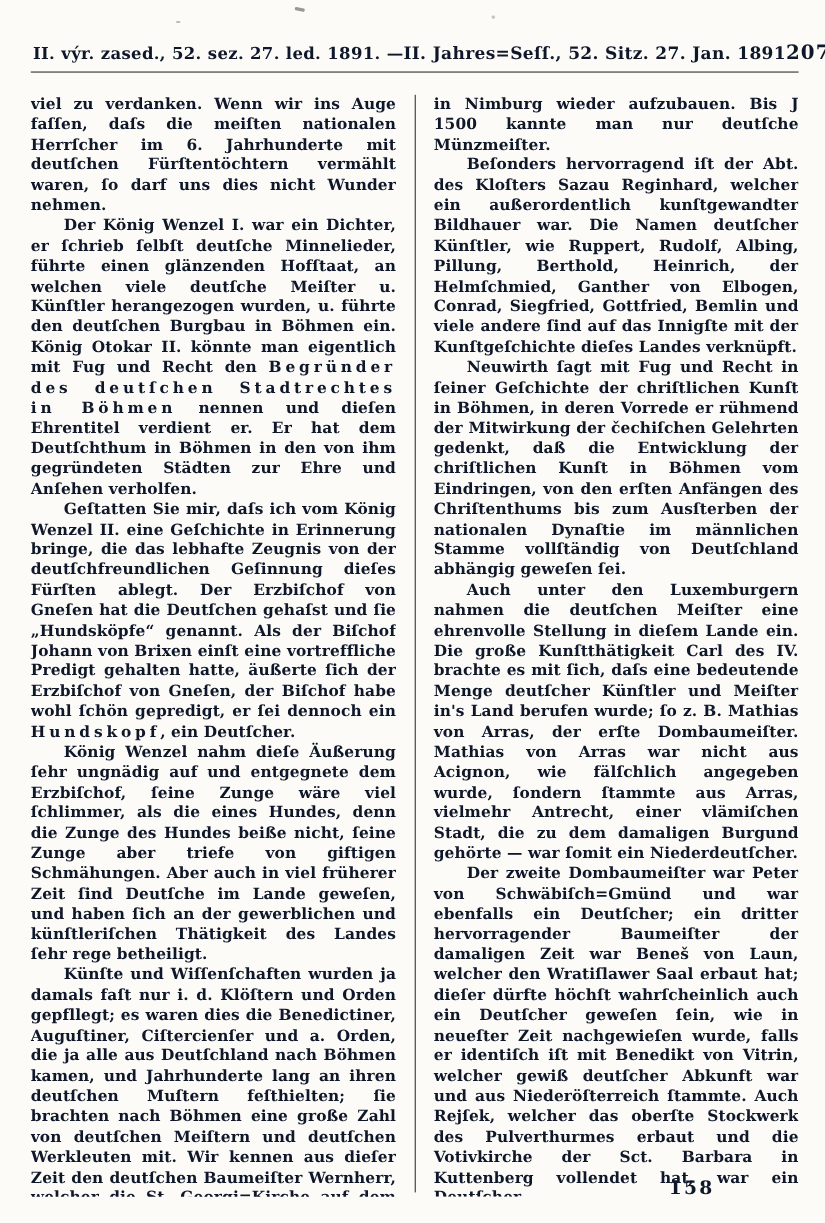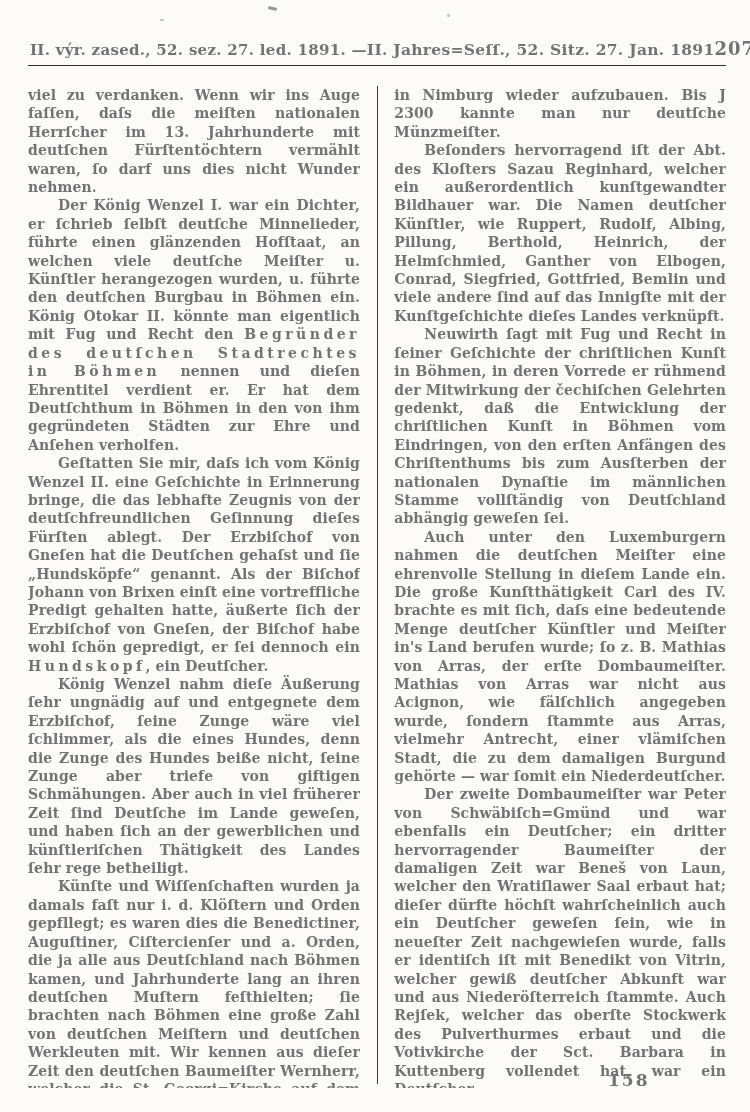--- a/index.html
+++ b/index.html
@@ -6,21 +6,21 @@
   body {
     width:750px; height:1112px;
     background:#e9e7e2;
     font-family:"DejaVu Serif", serif;
   }
   .page {
     position:relative;
     width:750px; height:1112px;
     background:#fcfbf7;
     overflow:hidden;
-    color:#737373;
+    color:#0f172a;
   }
   
   .speck { position:absolute; background:#4a463f; border-radius:1px; }
   .speck.s1 { left:268px; top:7px;  width:9px; height:3px; transform:rotate(12deg); opacity:.55;}
   .speck.s2 { left:160px; top:19px; width:4px; height:2px; opacity:.35;}
   .speck.s3 { left:447px; top:14px; width:3px; height:3px; opacity:.3;}
 
   .header {
     position:absolute; left:30px; right:24px; top:38px;
     display:flex; align-items:baseline; justify-content:space-between;
@@ -78,32 +78,32 @@
   <div class="header">
     <span class="cz">II. výr. zased., 52. sez. 27. led. 1891. —</span>
     <span class="de">II. Jahres=Seſſ., 52. Sitz. 27. Jan. 1891</span>
     <span class="pgnum">2075</span>
   </div>
   <div class="head-rule"></div>
 
   <div class="columns">
 
     <div class="col left">
-      <p class="para noindent"><span>viel zu verdanken. Wenn wir ins Auge faſſen, daſs die meiſten nationalen Herrſcher im 13. Jahrhunderte mit deutſchen Fürſtentöchtern vermählt waren, ſo darf uns dies nicht Wunder nehmen.</span></p>
+      <p class="para noindent"><span>viel zu verdanken. Wenn wir ins Auge faſſen, daſs die meiſten nationalen Herrſcher im 6. Jahrhunderte mit deutſchen Fürſtentöchtern vermählt waren, ſo darf uns dies nicht Wunder nehmen.</span></p>
       <p class="para"><span>Der König Wenzel I. war ein Dichter, er ſchrieb ſelbſt deutſche Minnelieder, führte einen glänzenden Hofſtaat, an welchen viele deutſche Meiſter u. Künſtler herangezogen wurden, u. führte den deutſchen Burgbau in Böhmen ein. König Otokar II. könnte man eigentlich mit Fug und Recht den </span><span class="sperr">Begründer des deutſchen Stadtrechtes in Böhmen</span><span> nennen und dieſen Ehrentitel verdient er. Er hat dem Deutſchthum in Böhmen in den von ihm gegründeten Städten zur Ehre und Anſehen verholfen.</span></p>
       <p class="para"><span>Geſtatten Sie mir, daſs ich vom König Wenzel II. eine Geſchichte in Erinnerung bringe, die das lebhafte Zeugnis von der deutſchfreundlichen Geſinnung dieſes Fürſten ablegt. Der Erzbiſchof von Gneſen hat die Deutſchen gehaſst und ſie „Hundsköpfe“ genannt. Als der Biſchof Johann von Brixen einſt eine vortreffliche Predigt gehalten hatte, äußerte ſich der Erzbiſchof von Gneſen, der Biſchof habe wohl ſchön gepredigt, er ſei dennoch ein </span><span class="sperr">Hundskopf</span><span>, ein Deutſcher.</span></p>
       <p class="para"><span>König Wenzel nahm dieſe Äußerung ſehr ungnädig auf und entgegnete dem Erzbiſchof, ſeine Zunge wäre viel ſchlimmer, als die eines Hundes, denn die Zunge des Hundes beiße nicht, ſeine Zunge aber triefe von giftigen Schmähungen. Aber auch in viel früherer Zeit ſind Deutſche im Lande geweſen, und haben ſich an der gewerblichen und künſtleriſchen Thätigkeit des Landes ſehr rege betheiligt.</span></p>
       <p class="para"><span>Künſte und Wiſſenſchaften wurden ja damals faſt nur i. d. Klöſtern und Orden gepfllegt; es waren dies die Benedictiner, Auguſtiner, Ciſtercienſer und a. Orden, die ja alle aus Deutſchland nach Böhmen kamen, und Jahrhunderte lang an ihren deutſchen Muſtern feſthielten; ſie brachten nach Böhmen eine große Zahl von deutſchen Meiſtern und deutſchen Werkleuten mit. Wir kennen aus dieſer Zeit den deutſchen Baumeiſter Wernherr, welcher die St. Georgi=Kirche auf dem Hradſchin erbaut hat, den Abt Friedrich aus dem Kloſter Saar welches zu Kuttenberg gehörte, den Laienarchitekten Eckward, den Kloſter=Baumeiſter Leopold, den Wiener Meiſter Heinrich, einen berühmten Helmſchmied, den beſonders König Wenzel I. außerordentlich rühmte.</span></p>
 
     </div>
 
     <div class="divider"></div>
 
     <div class="col right">
-      <p class="para noindent"><span>in Nimburg wieder aufzubauen. Bis J 2300 kannte man nur deutſche Münzmeiſter.</span></p>
+      <p class="para noindent"><span>in Nimburg wieder aufzubauen. Bis J 1500 kannte man nur deutſche Münzmeiſter.</span></p>
       <p class="para"><span>Beſonders hervorragend iſt der Abt. des Kloſters Sazau Reginhard, welcher ein außerordentlich kunſtgewandter Bildhauer war. Die Namen deutſcher Künſtler, wie Ruppert, Rudolf, Albing, Pillung, Berthold, Heinrich, der Helmſchmied, Ganther von Elbogen, Conrad, Siegfried, Gottfried, Bemlin und viele andere ſind auf das Innigſte mit der Kunſtgeſchichte dieſes Landes verknüpft.</span></p>
       <p class="para"><span>Neuwirth ſagt mit Fug und Recht in ſeiner Geſchichte der chriſtlichen Kunſt in Böhmen, in deren Vorrede er rühmend der Mitwirkung der čechiſchen Gelehrten gedenkt, daß die Entwicklung der chriſtlichen Kunſt in Böhmen vom Eindringen, von den erſten Anfängen des Chriſtenthums bis zum Ausſterben der nationalen Dynaſtie im männlichen Stamme vollſtändig von Deutſchland abhängig geweſen ſei.</span></p>
       <p class="para"><span>Auch unter den Luxemburgern nahmen die deutſchen Meiſter eine ehrenvolle Stellung in dieſem Lande ein. Die große Kunſtthätigkeit Carl des IV. brachte es mit ſich, daſs eine bedeutende Menge deutſcher Künſtler und Meiſter in's Land berufen wurde; ſo z. B. Mathias von Arras, der erſte Dombaumeiſter. Mathias von Arras war nicht aus Acignon, wie fälſchlich angegeben wurde, ſondern ſtammte aus Arras, vielmehr Antrecht, einer vlämiſchen Stadt, die zu dem damaligen Burgund gehörte — war ſomit ein Niederdeutſcher.</span></p>
       <p class="para"><span>Der zweite Dombaumeiſter war Peter von Schwäbiſch=Gmünd und war ebenfalls ein Deutſcher; ein dritter hervorragender Baumeiſter der damaligen Zeit war Beneš von Laun, welcher den Wratiſlawer Saal erbaut hat; dieſer dürfte höchſt wahrſcheinlich auch ein Deutſcher geweſen ſein, wie in neueſter Zeit nachgewieſen wurde, falls er identiſch iſt mit Benedikt von Vitrin, welcher gewiß deutſcher Abkunft war und aus Niederöſterreich ſtammte. Auch Rejſek, welcher das oberſte Stockwerk des Pulverthurmes erbaut und die Votivkirche der Sct. Barbara in Kuttenberg vollendet hat, war ein Deutſcher.</span></p>
 
     </div>
 
   </div>
 
   <div class="folio">158</div>

